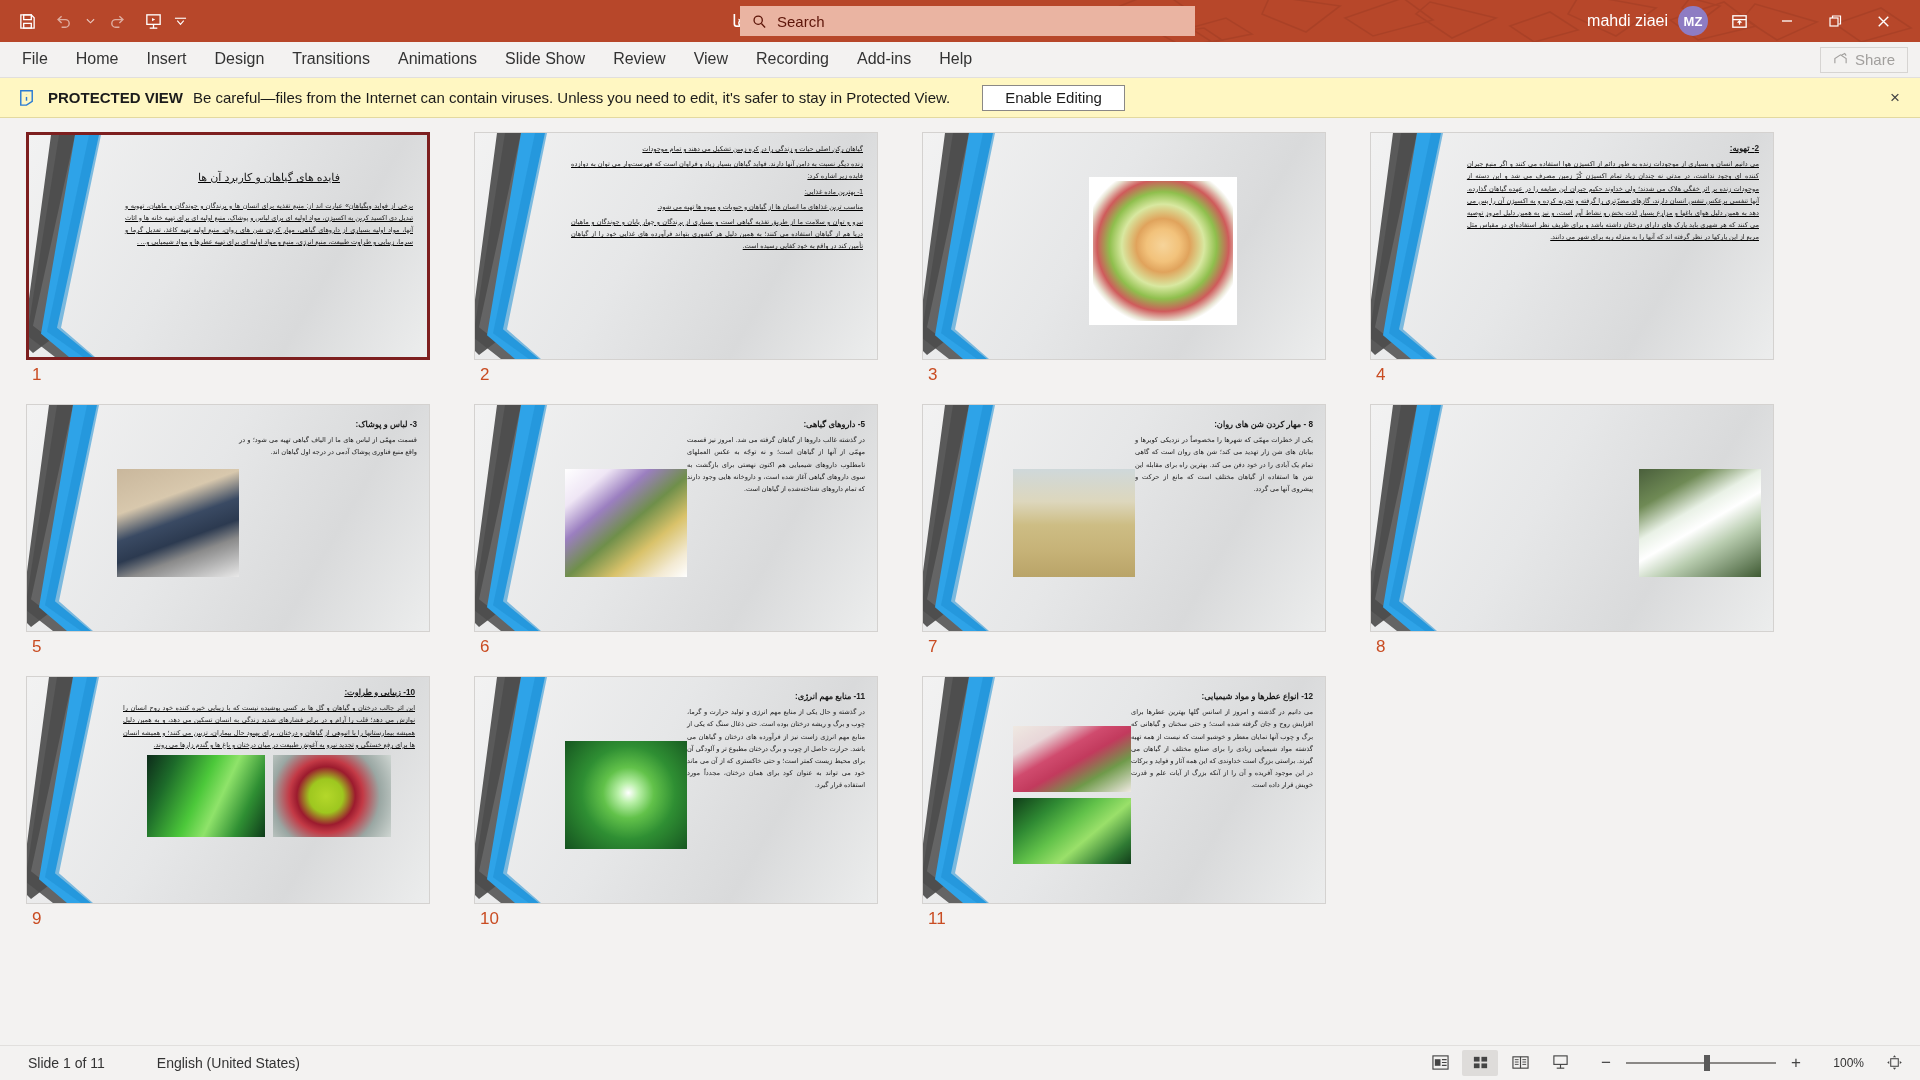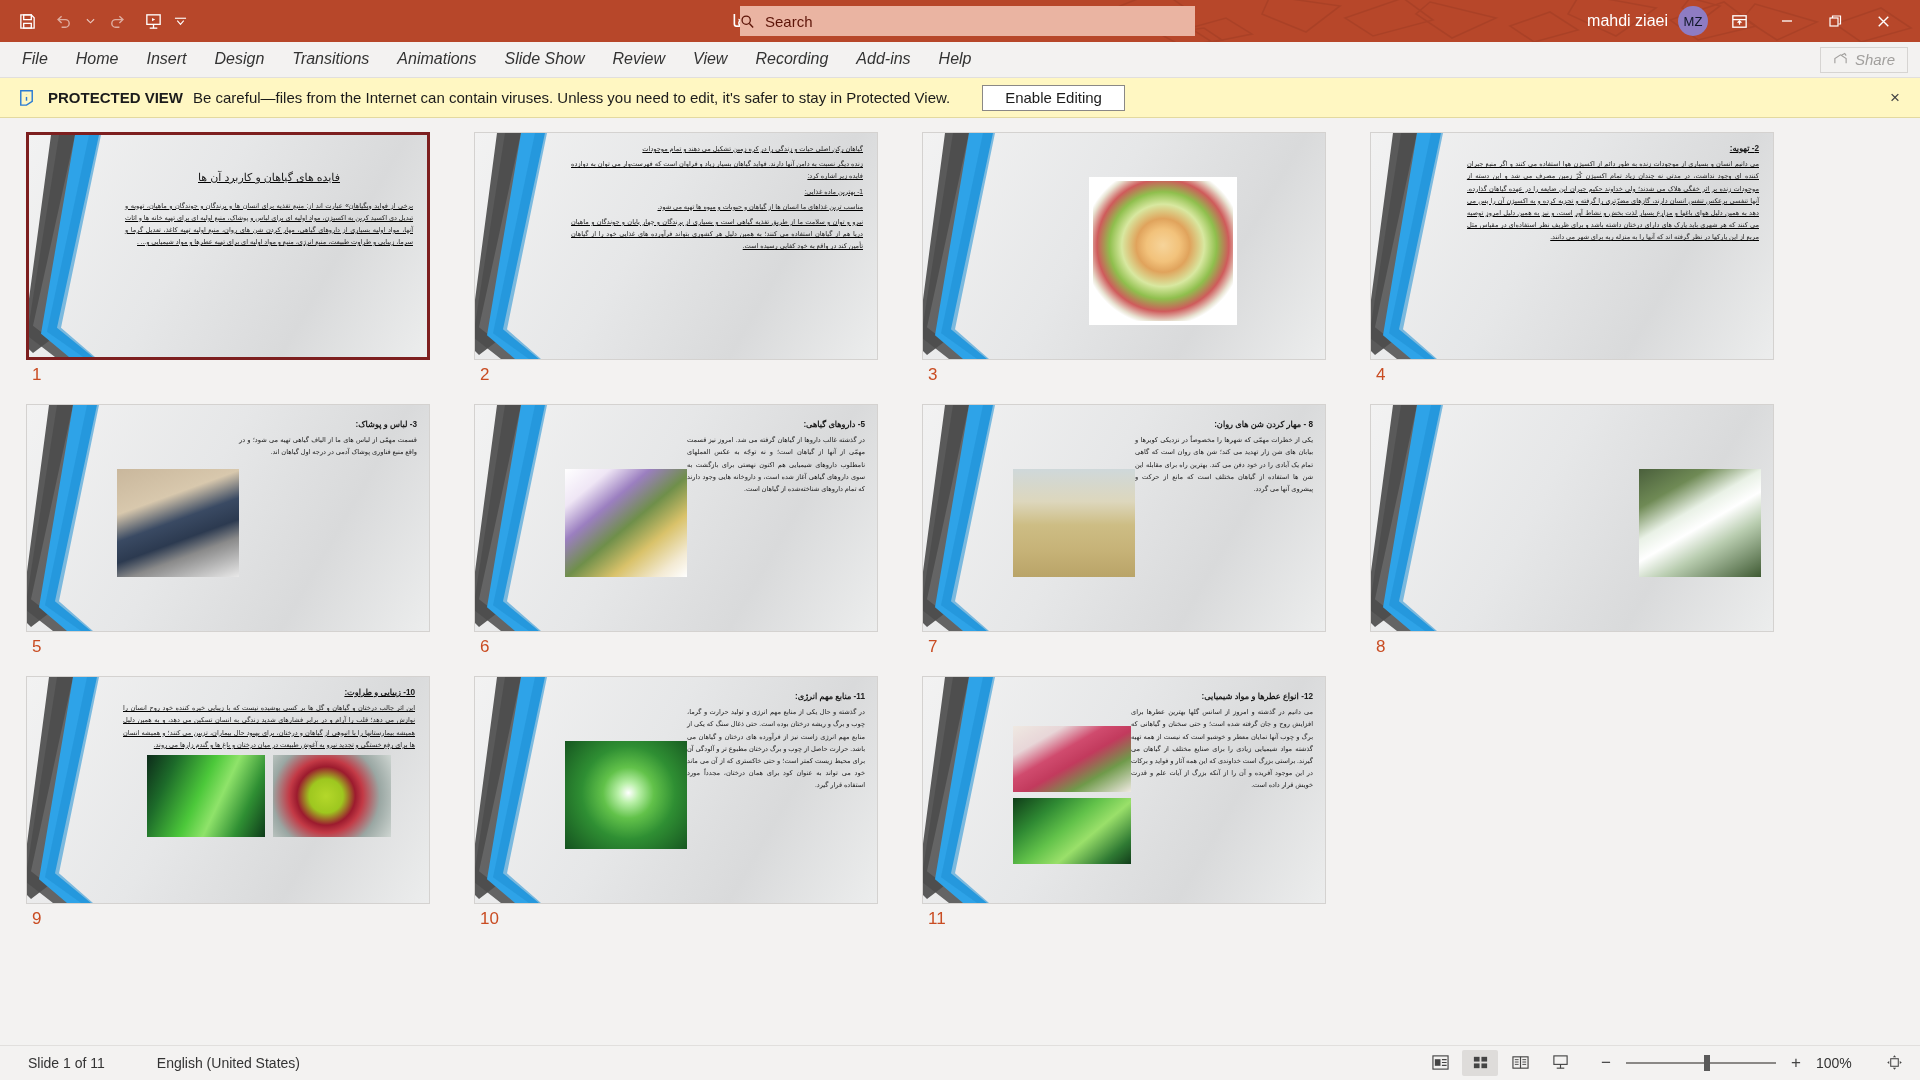--- a/index.html
+++ b/index.html
@@ -26,41 +26,41 @@
   .tb-title{
     position:absolute;left:0;right:0;top:0;height:42px;
     display:flex;align-items:center;justify-content:center;
     font-size:17px;letter-spacing:.1px;pointer-events:none;z-index:1;
     gap:6px;
   }
   .tb-title span{white-space:pre;}
   .searchbox{
     position:absolute;left:740px;top:6px;width:455px;height:30px;
     background:#eab4a2;display:flex;align-items:center;gap:10px;
-    padding:0 0;z-index:3;cursor:text;
+    padding:0 12px;z-index:3;cursor:text;
   }
   .searchbox .sph{color:#5c1408;font-size:15px;}
   .tb-right{
     margin-left:auto;display:flex;align-items:center;gap:2px;
     padding-right:14px;position:relative;z-index:3;height:42px;
   }
   .acct{display:flex;align-items:center;gap:10px;padding:0 6px 0 12px;cursor:pointer;height:34px;}
   .acct-name{font-size:16px;}
   .avatar{
-    width:30px;height:30px;border-radius:50%;background:#8e7cc3;color:#0f172a;
-    display:flex;align-items:center;justify-content:center;font-size:13px;font-weight:400;
+    width:30px;height:30px;border-radius:50%;background:#8e7cc3;color:#ffffff;
+    display:flex;align-items:center;justify-content:center;font-size:13px;font-weight:700;
   }
   .tbicon{
     width:46px;height:42px;display:flex;align-items:center;justify-content:center;cursor:pointer;
   }
 
   
   .ribbon{
     height:36px;background:#f3f2f1;display:flex;align-items:stretch;
-    border-bottom:1px solid #e1dfdd;position:relative;font-style:italic;
+    border-bottom:1px solid #e1dfdd;position:relative;
   }
   .tabs{display:flex;align-items:stretch;padding-left:8px;}
   .tab{
     display:flex;align-items:center;padding:0 14px;font-size:16px;color:#333;
     cursor:pointer;border-bottom:2px solid transparent;
   }
   .tab.file{color:#333;}
   .share-btn{
     margin-left:auto;align-self:center;margin-right:12px;
     display:flex;align-items:center;gap:7px;
@@ -157,21 +157,21 @@
     width:36px;height:26px;display:flex;align-items:center;justify-content:center;cursor:pointer;border-radius:2px;
   }
   .view-btn.active{background:#dedcda;}
   .zoom-wrap{display:flex;align-items:center;gap:10px;margin-left:14px;}
   .zoom-btn{width:20px;height:22px;display:flex;align-items:center;justify-content:center;cursor:pointer;font-size:17px;color:#444;}
   .slider{
     position:relative;width:150px;height:22px;display:flex;align-items:center;cursor:pointer;
   }
   .slider .track{width:100%;height:2px;background:#8a8886;}
   .slider .knob{position:absolute;left:52%;width:6px;height:16px;background:#5a5a5a;}
-  .zoom-pct{width:48px;font-size:14px;color:#333;cursor:pointer;}
+  .zoom-pct{width:48px;text-align:right;font-size:12px;color:#333;cursor:pointer;}
   .fit-btn{width:28px;height:24px;display:flex;align-items:center;justify-content:center;cursor:pointer;margin-left:6px;}
 </style>
 </head>
 <body>
 
 <div class="titlebar">
   <svg class="tb-pattern" viewBox="0 0 1920 42" preserveAspectRatio="none">
     <g fill="none" stroke="#8e3520" stroke-width="1.6">
       <path d="M1120 6 l40 -16 l34 24 l-52 14 z"></path>
       <path d="M1190 28 l36 -10 l26 16 l-40 8 z"></path>

